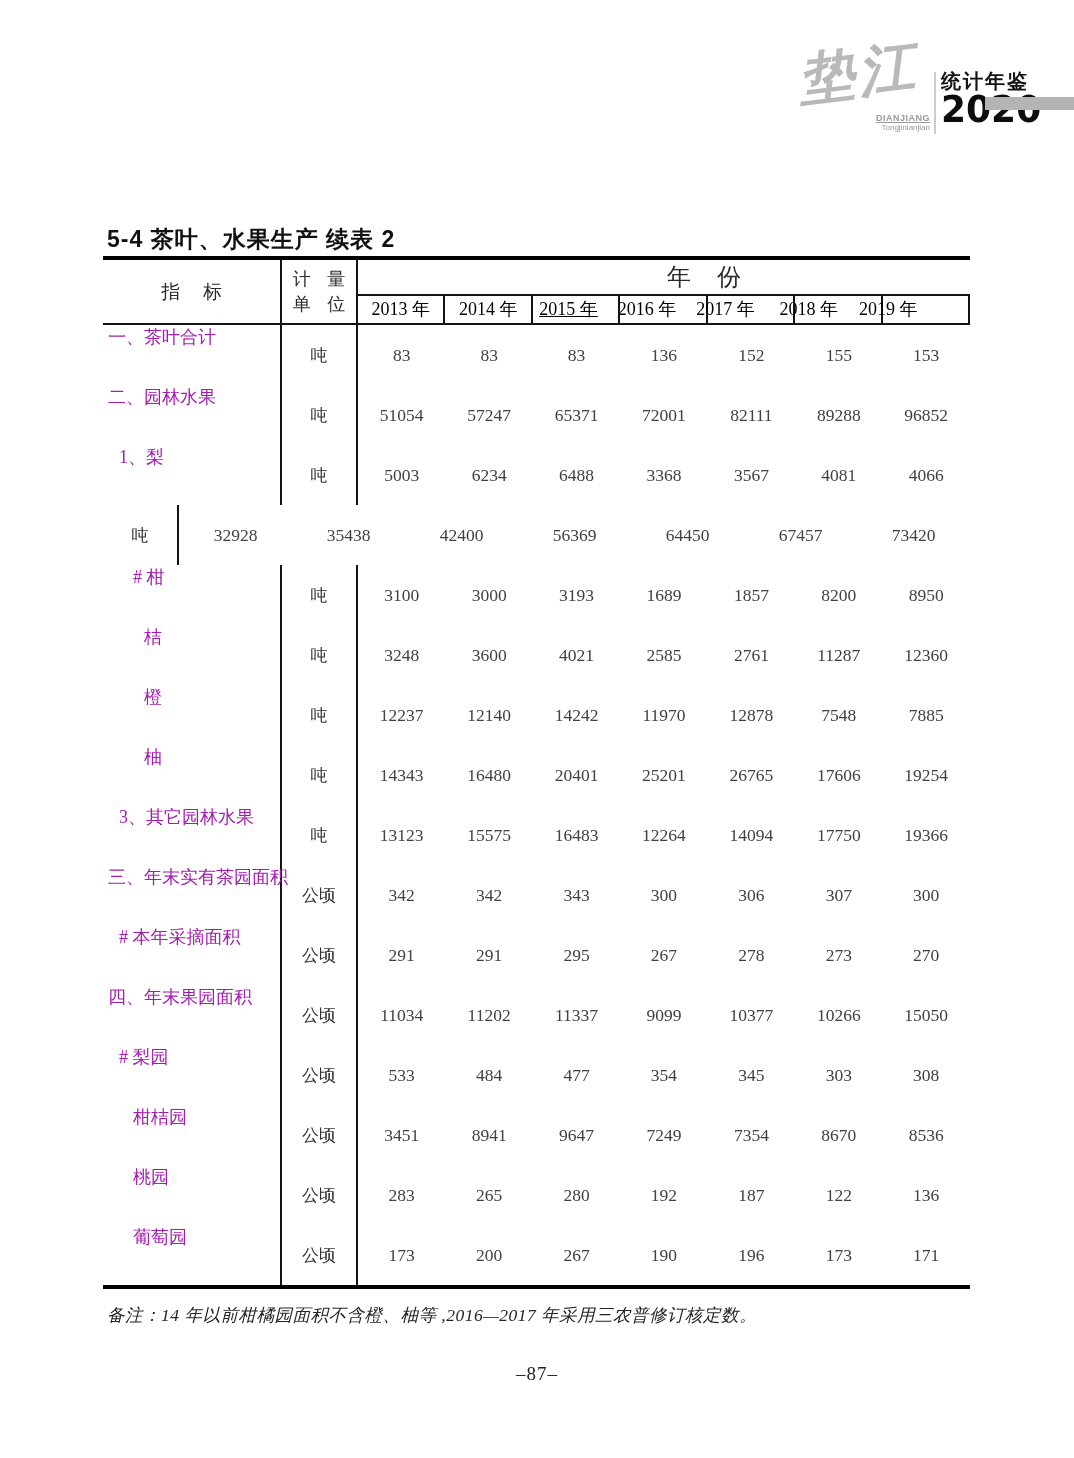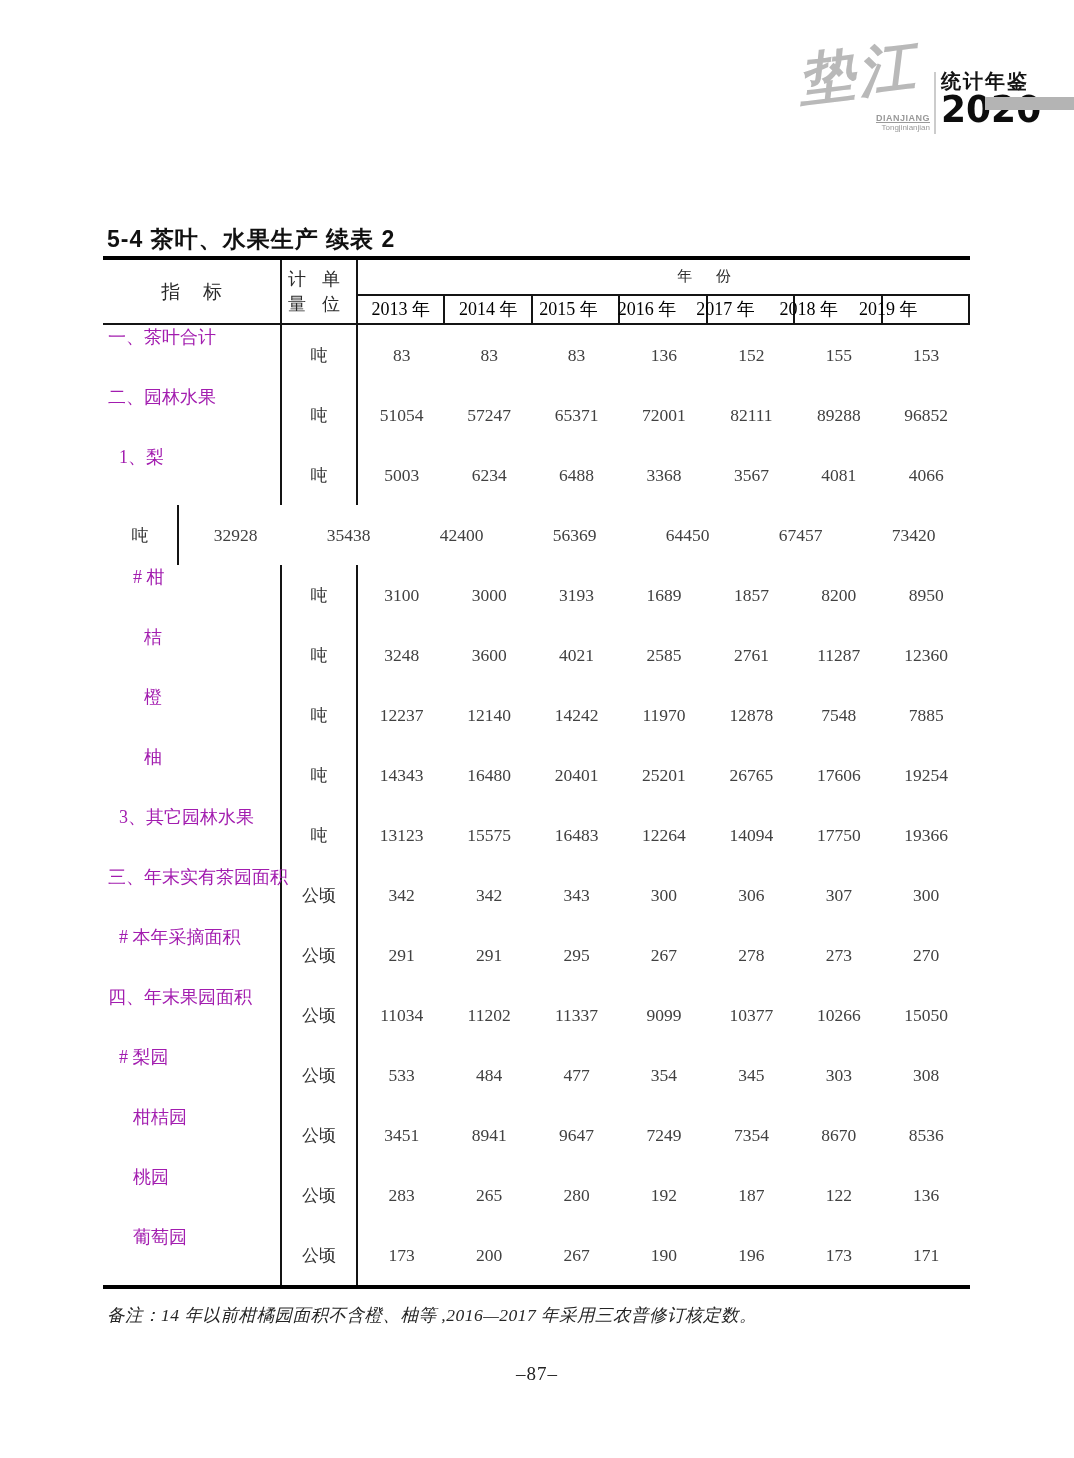--- a/index.html
+++ b/index.html
@@ -53,35 +53,35 @@
     border-top:4px solid #000; border-bottom:4px solid #000;
   }
   .thead { display:flex; height:65px; border-bottom:2px solid #141414; }
   .hcol1 {
     width:179px; border-right:2px solid #141414;
     display:flex; align-items:center; justify-content:center;
     font-size:19px; letter-spacing:9px; color:#2a2a2a; padding-left:9px;
   }
   .hcol2 {
     width:76px; border-right:2px solid #141414;
-    display:flex; flex-direction:row; align-items:center; justify-content:center;
+    display:flex; flex-direction:column; align-items:center; justify-content:center;
     font-size:18px; line-height:1.35; letter-spacing:6px; color:#2a2a2a; padding-left:6px;
   }
   .hdata { flex:1; display:flex; flex-direction:column; }
   .hyear-group {
     height:35px; display:flex; align-items:center; justify-content:center;
-    font-size:15px; letter-spacing:10px; color:#2a2a2a; padding-left:90px;
+    font-size:24px; letter-spacing:10px; color:#2a2a2a; padding-left:90px;
   }
   .hyears { height:30px; border-top:2px solid #141414; display:flex; }
   .ycell {
     flex:1; border-right:2px solid #141414;
     display:flex; align-items:center; justify-content:center;
     font-size:18px; color:#000000; white-space:nowrap; overflow:visible;
   }
-  .ycell:nth-child(3) .yl { transform:translateX(-7px); }
+  .ycell:nth-child(3) .yl { transform:translateX(-7px);text-decoration:underline; }
   .ycell:nth-child(4) .yl { transform:translateX(-16px); }
   .ycell:nth-child(5) .yl { transform:translateX(-25px); }
   .ycell:nth-child(6) .yl { transform:translateX(-29px); }
   .ycell:nth-child(7) .yl { transform:translateX(-37px); }
 
   .trow { display:flex; height:60px; }
   .trow .c1 {
     width:179px; border-right:2px solid #141414;
     display:flex; align-items:flex-start; font-size:18px; color:#a21caf; white-space:nowrap;font-family:Liberation Serif, serif;
   }

